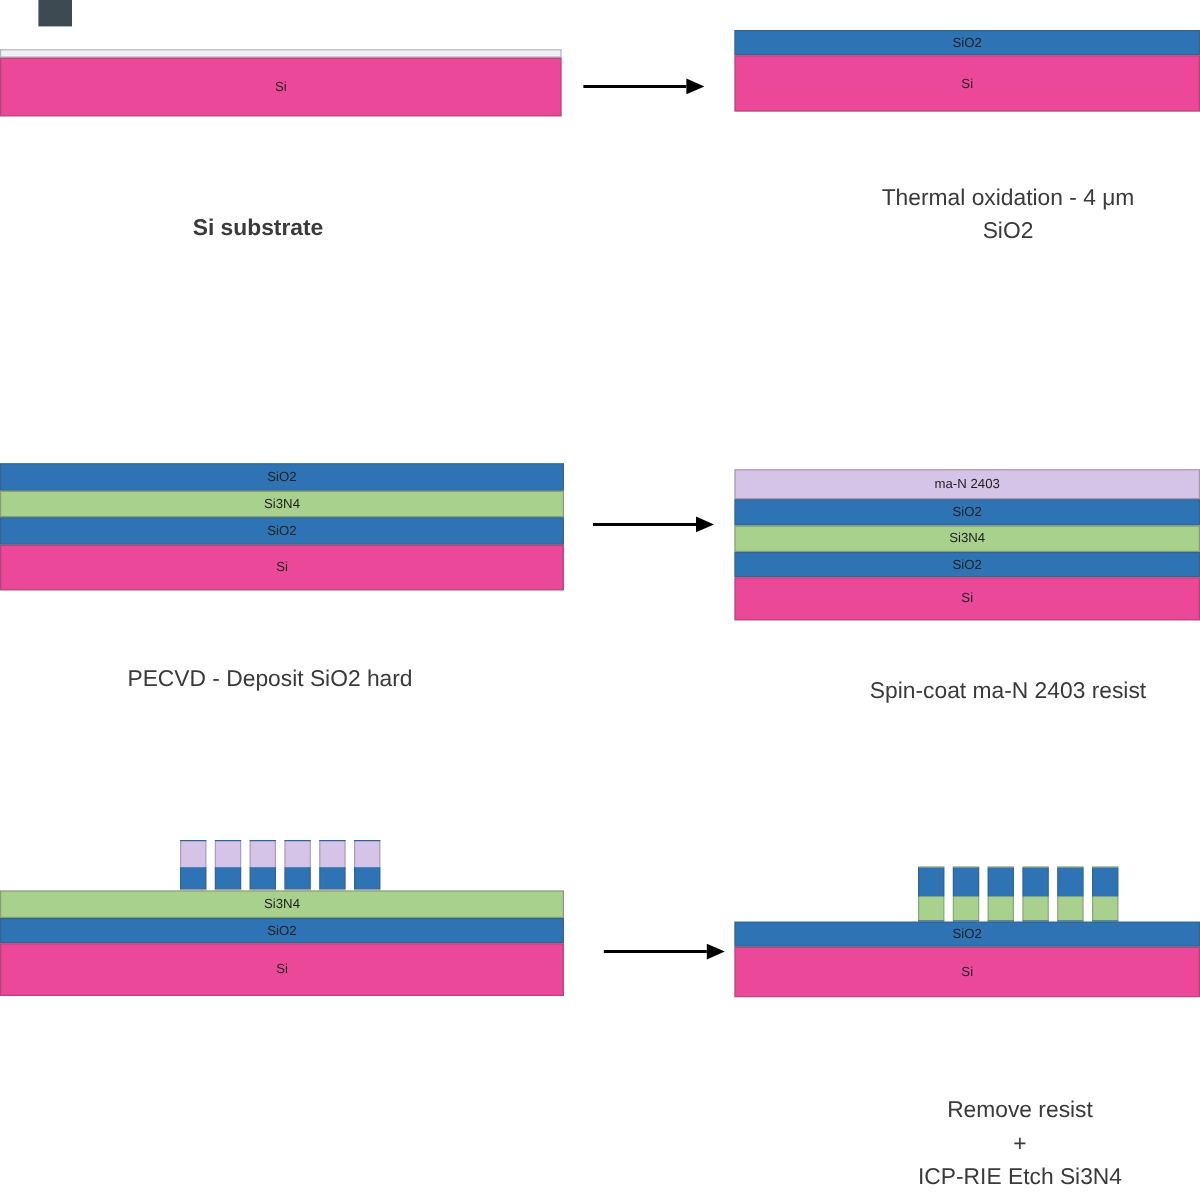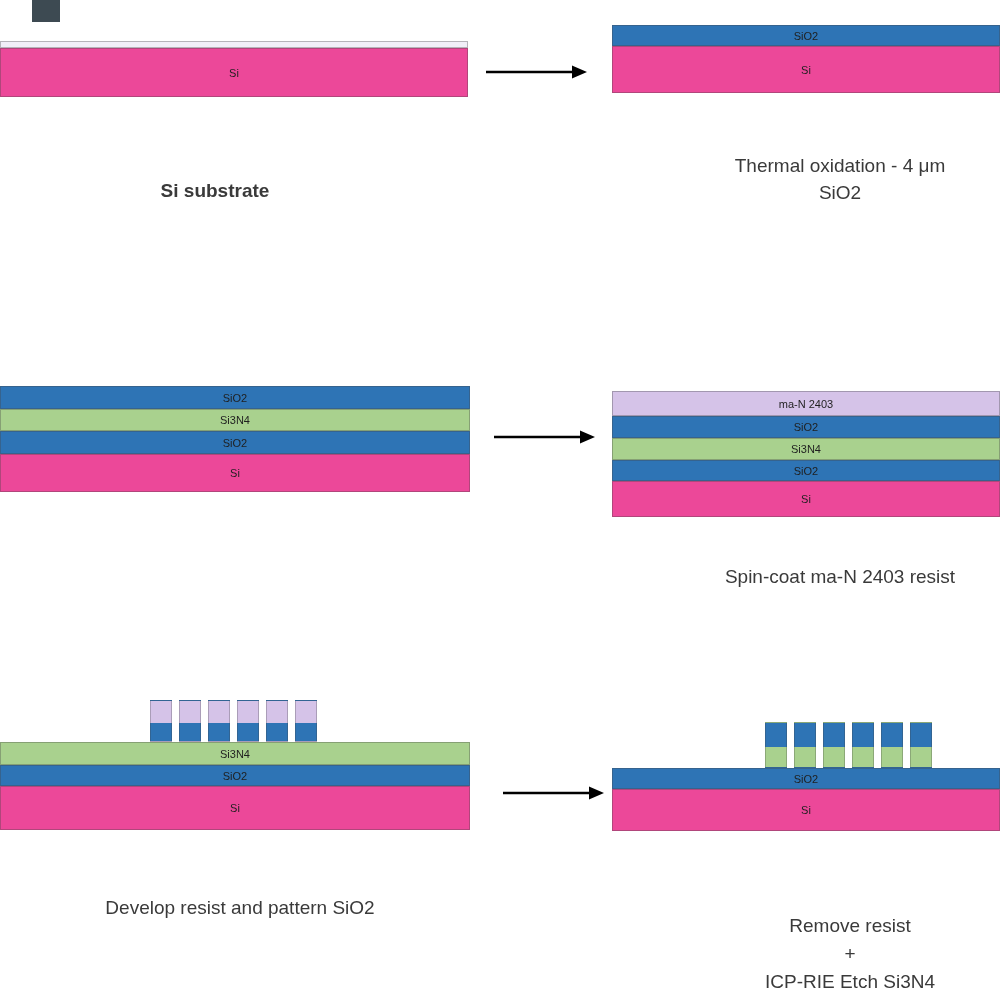--- a/index.html
+++ b/index.html
@@ -90,20 +90,21 @@
     <div class="layer c-si3n4" style="top:23px;height:22px;">
       <span>Si3N4</span>
     </div>
     <div class="layer c-sio2" style="top:45px;height:23px;">
       <span>SiO2</span>
     </div>
     <div class="layer c-si" style="top:68px;height:38px;">
       <span>Si</span>
     </div>
   </div>
+  <div class="caption" style="left:40px;top:556px;width:370px;">PECVD - Deposit SiO2 hard</div>
 
   <svg class="arrow" style="left:494px;top:427px;" width="102" height="20">
     <line x1="0" y1="10" x2="86" y2="10"></line>
     <polygon points="86,3.5 101,10 86,16.5"></polygon>
   </svg>
 
   <div class="stack" style="left:612px;top:371px;width:388px;height:126px;margin-top:20px;">
     <div class="layer c-resist" style="top:0;height:25px;">
       <span>ma-N 2403</span>
     </div>
@@ -134,21 +135,20 @@
     <div class="layer c-si3n4" style="top:0;height:23px;">
       <span>Si3N4</span>
     </div>
     <div class="layer c-sio2" style="top:23px;height:21px;">
       <span>SiO2</span>
     </div>
     <div class="layer c-si" style="top:44px;height:44px;">
       <span>Si</span>
     </div>
   </div>
-  <div class="caption" style="left:45px;top:897px;width:390px;">Develop resist and pattern SiO2</div>
 
   <svg class="arrow" style="left:503px;top:783px;" width="102" height="20">
     <line x1="0" y1="10" x2="86" y2="10"></line>
     <polygon points="86,3.5 101,10 86,16.5"></polygon>
   </svg>
 
   <div class="pillars" style="left:765px;top:722px;height:46px;">
       <div class="pillar sio2-si3n4"></div>
       <div class="pillar sio2-si3n4"></div>
       <div class="pillar sio2-si3n4"></div>

